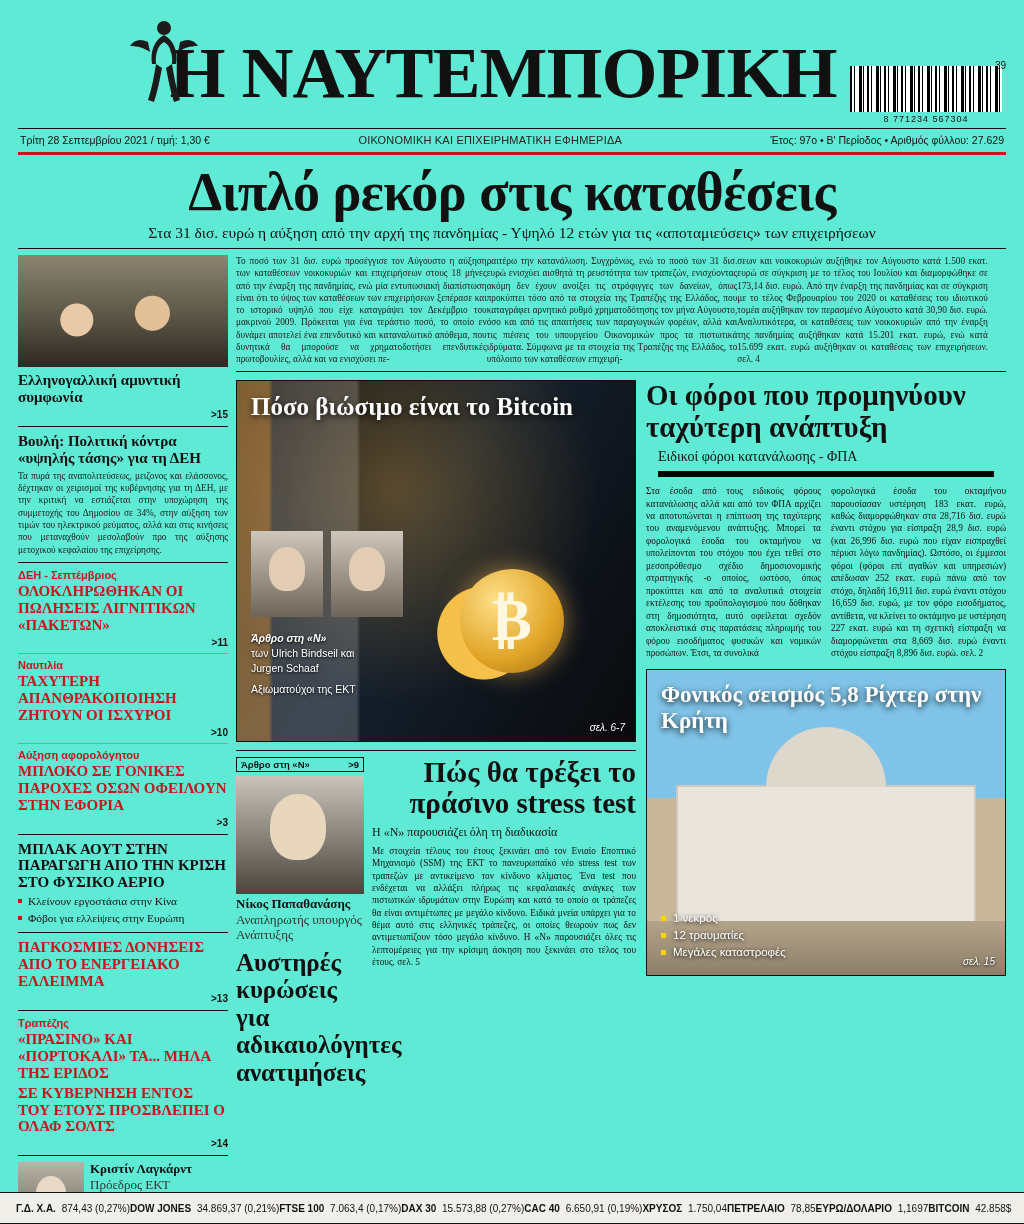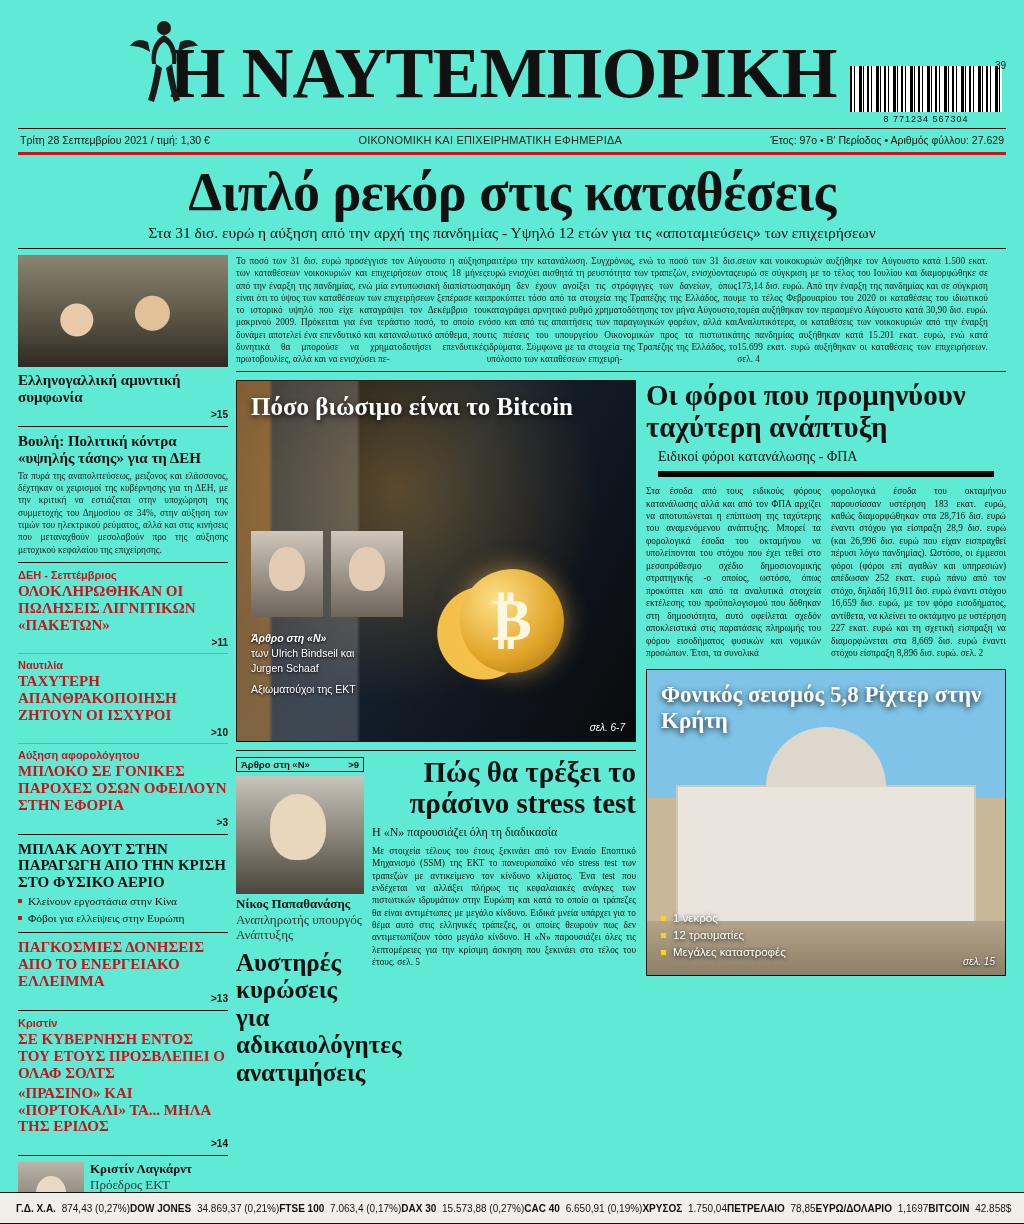--- a/index.html
+++ b/index.html
@@ -390,23 +390,23 @@
         <li>Κλείνουν εργοστάσια στην Κίνα</li>
         <li>Φόβοι για ελλείψεις στην Ευρώπη</li>
       </ul>
       <div class="sep"></div>
 
       <div class="lhead red">ΠΑΓΚΟΣΜΙΕΣ ΔΟΝΗΣΕΙΣ ΑΠΟ ΤΟ ΕΝΕΡΓΕΙΑΚΟ ΕΛΛΕΙΜΜΑ</div>
       <div class="pagelink">&gt;13</div>
       <div style="clear:both"></div>
       <div class="sep"></div>
 
-      <div class="kicker">Κριστίν</div>
+      <div class="kicker">Τραπέζης</div>
+      <div class="lhead red">«ΠΡΑΣΙΝΟ» ΚΑΙ «ΠΟΡΤΟΚΑΛΙ» ΤΑ... ΜΗΛΑ ΤΗΣ ΕΡΙΔΟΣ</div>
       <div class="lhead red">ΣΕ ΚΥΒΕΡΝΗΣΗ ΕΝΤΟΣ ΤΟΥ ΕΤΟΥΣ ΠΡΟΣΒΛΕΠΕΙ Ο ΟΛΑΦ ΣΟΛΤΣ</div>
-      <div class="lhead red">«ΠΡΑΣΙΝΟ» ΚΑΙ «ΠΟΡΤΟΚΑΛΙ» ΤΑ... ΜΗΛΑ ΤΗΣ ΕΡΙΔΟΣ</div>
       <div class="pagelink">&gt;14</div>
       <div style="clear:both"></div>
       <div class="sep"></div>
 
       <div>
         <div class="ph-lagarde"></div>
         <div class="name">Κριστίν Λαγκάρντ</div>
         <div class="role">Πρόεδρος ΕΚΤ</div>
         <div class="lhead red" style="font-size:13px;margin-top:3px;">Παράθυρο συνέχισης της αγοράς ελληνικών ομολόγων</div>
 

